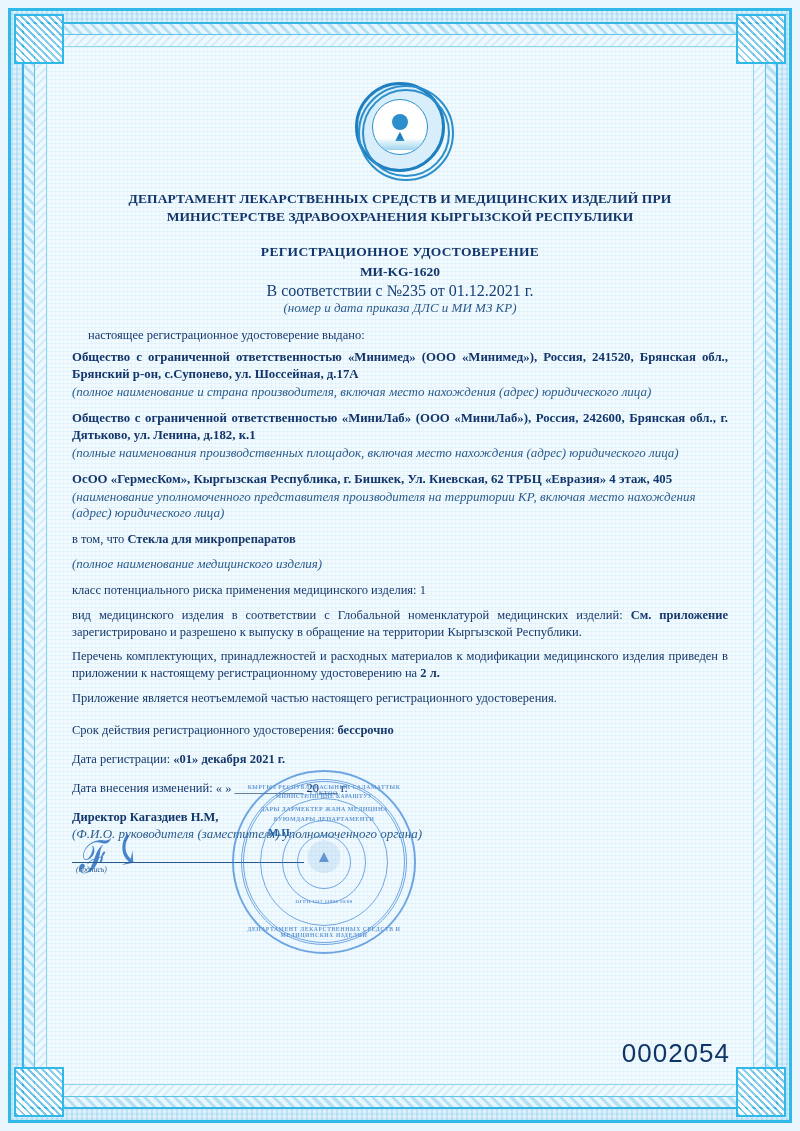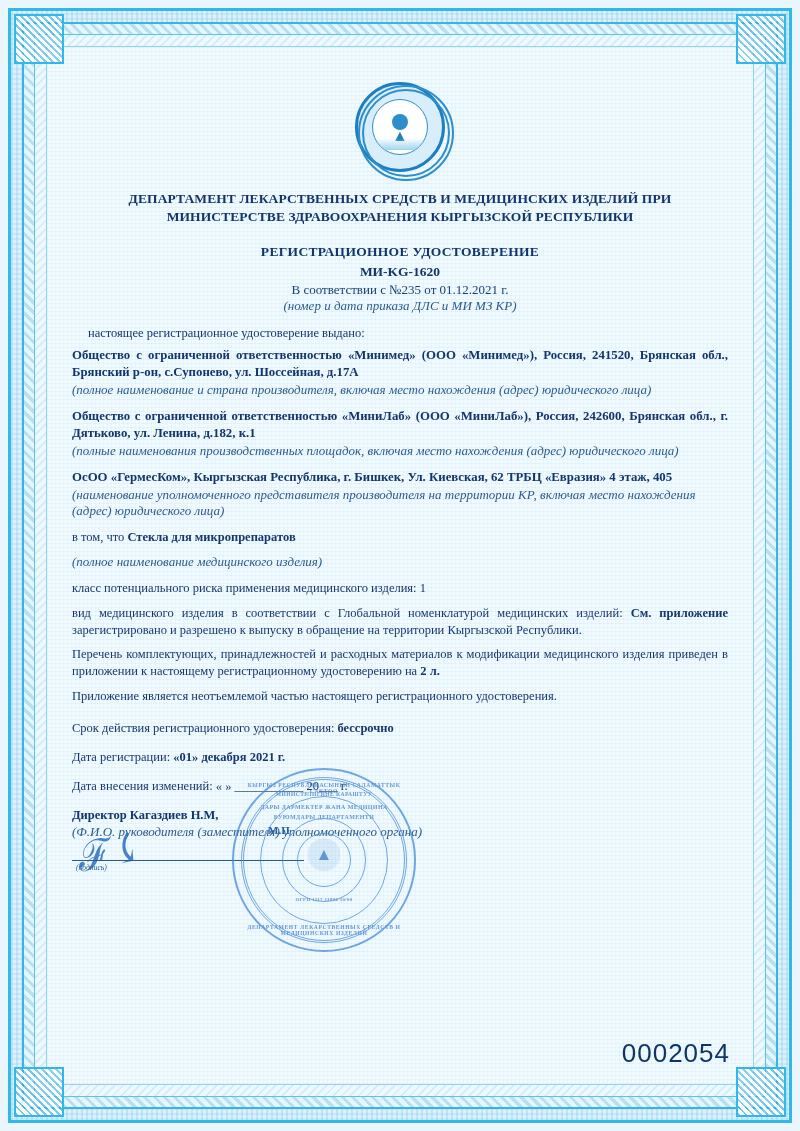--- a/index.html
+++ b/index.html
@@ -147,21 +147,21 @@
     color: #12356b;
   }
   .doc-number {
     font-size: 13.5px;
     font-weight: bold;
     text-align: center;
     margin: 4px 0 2px 0;
     color: #12356b;
   }
   .doc-basis {
-    font-size: 13px;
+    font-size: 16px;
     text-align: center;
     margin: 2px 0 0 0;
     color: #173f72;
   }
   .caption {
     font-size: 13px;
     text-align: center;
     font-style: italic;
     color: #2a5a8c;
     margin: 0 0 12px 0;

